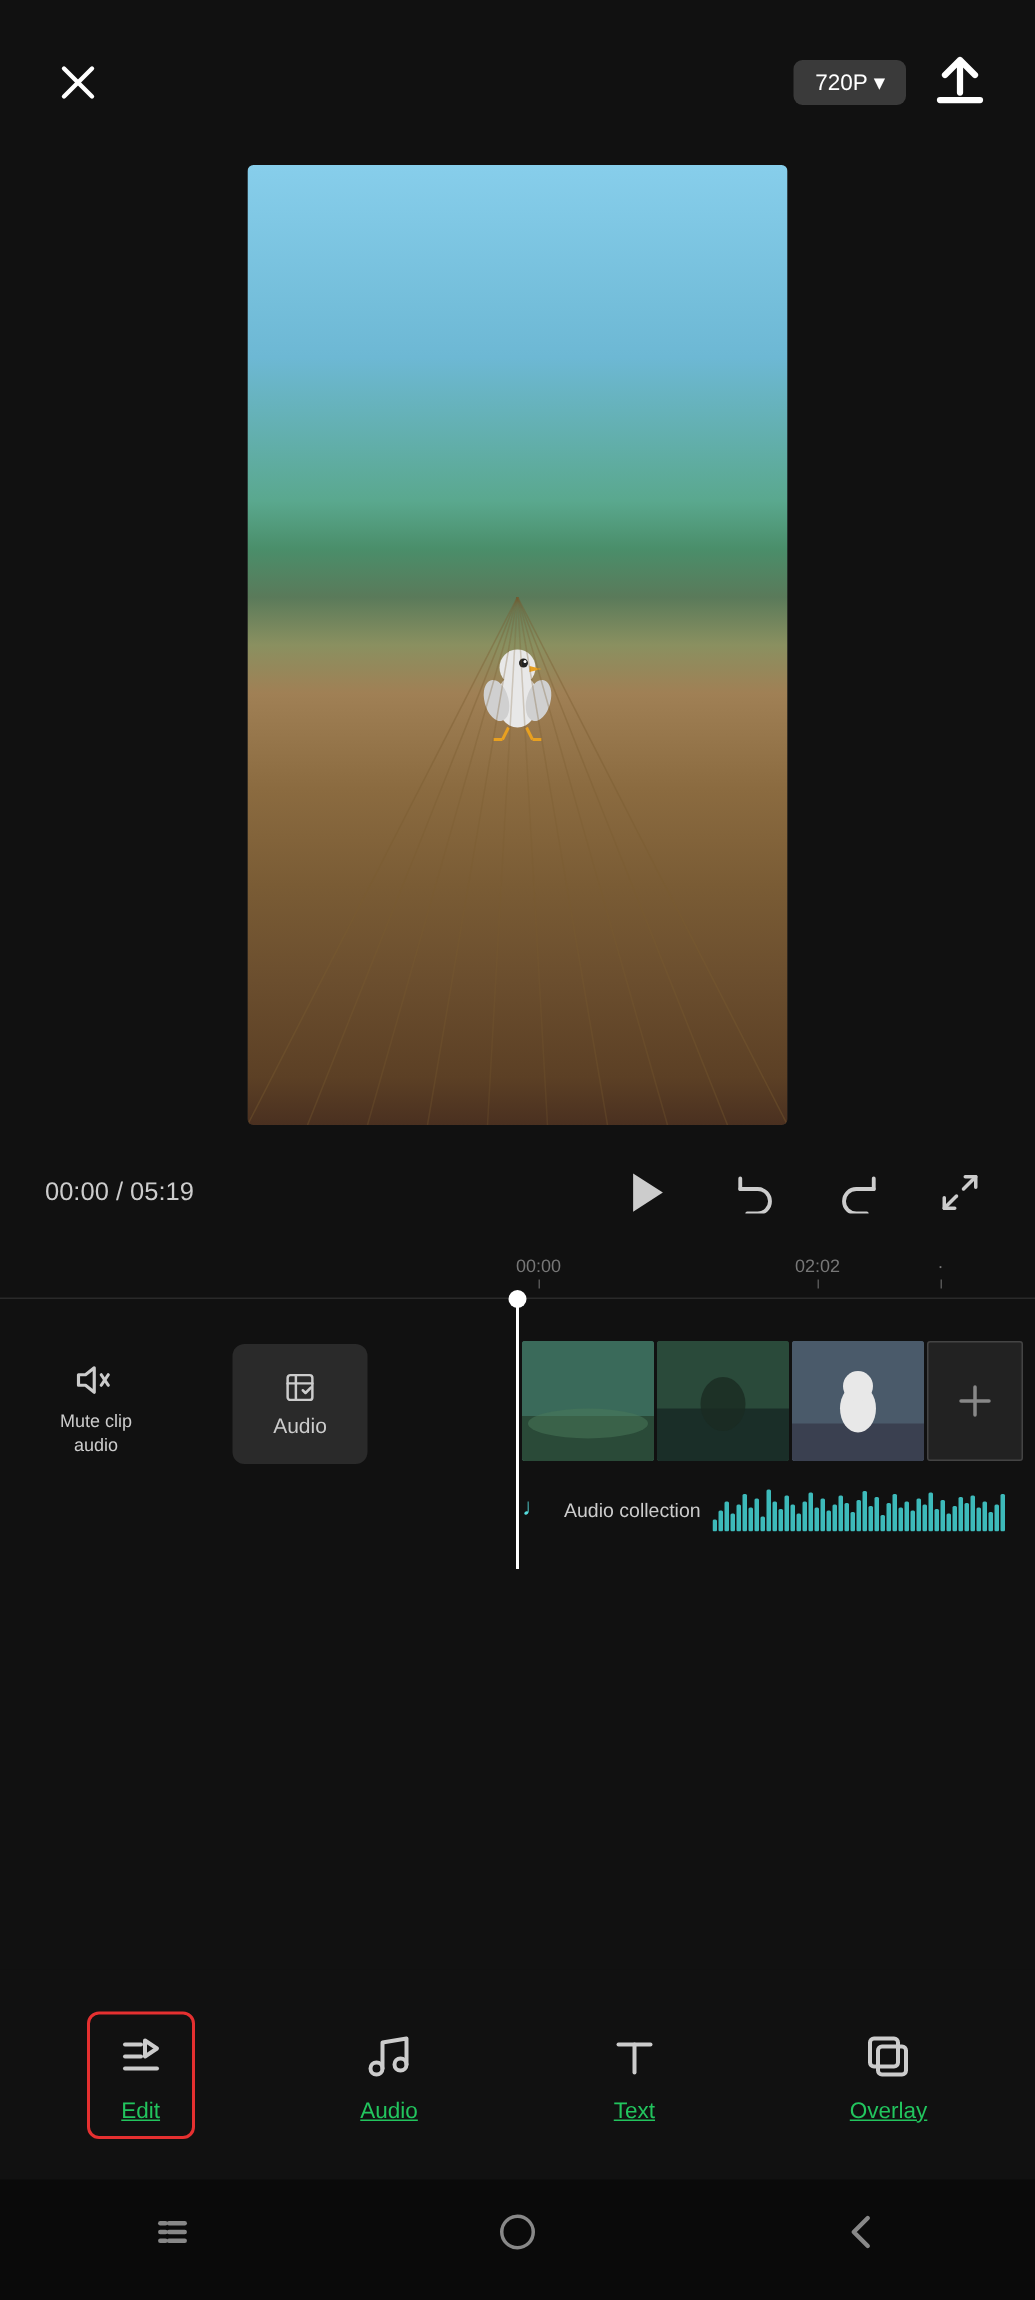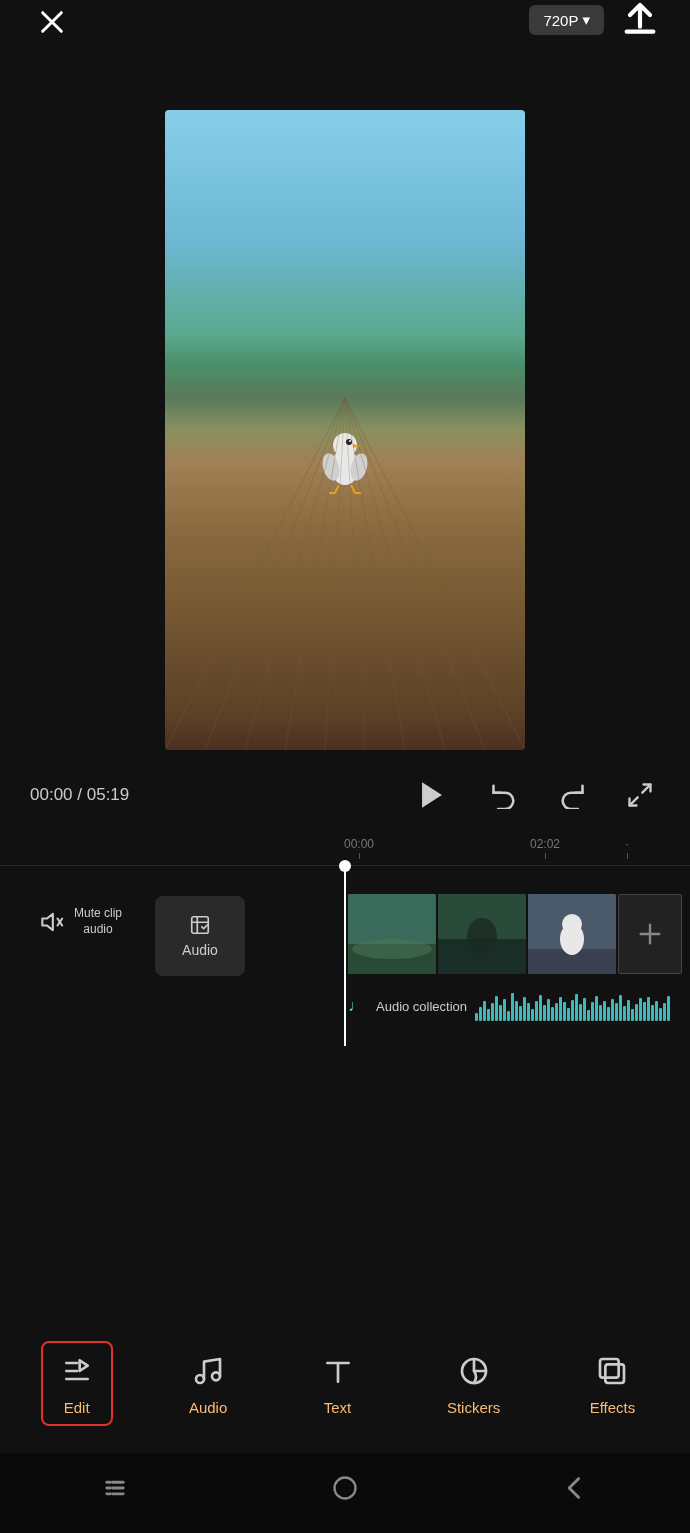--- a/index.html
+++ b/index.html
@@ -14,21 +14,21 @@
     }
 
     
     .header {
       position: absolute;
       top: 0;
       left: 0;
       right: 0;
       height: 110px;
       display: flex;
-      align-items: flex-start;
+      align-items: center;
       justify-content: space-between;
       padding: 0 30px;
       z-index: 10;
     }
 
     .close-btn {
       width: 44px;
       height: 44px;
       display: flex;
       align-items: center;
@@ -217,21 +217,21 @@
       background: #fff;
       border-radius: 50%;
     }
 
     
     .mute-clip-btn {
       position: absolute;
       left: 40px;
       top: 30px;
       display: flex;
-      flex-direction: row;
+      flex-direction: column;
       align-items: center;
       gap: 6px;
       cursor: pointer;
     }
     .mute-clip-btn svg { width: 28px; height: 28px; color: #ccc; }
     .mute-clip-label {
       font-size: 12px;
       color: #ccc;
       text-align: center;
       line-height: 1.3;
@@ -365,21 +365,22 @@
       width: 40px;
       height: 40px;
       display: flex;
       align-items: center;
       justify-content: center;
     }
     .tool-icon svg { width: 32px; height: 32px; }
 
     .tool-label {
       font-size: 15px;
-      color: #fdba74;
+      color: #22c55e;
+      text-decoration: underline;
     }
 
     
     .bottom-nav {
       position: absolute;
       bottom: 0;
       left: 0;
       right: 0;
       height: 80px;
       background: #0a0a0a;
@@ -668,39 +669,29 @@
   <div class="tool-item">
     <div class="tool-icon">
       <svg viewBox="0 0 24 24" fill="none" stroke="#cccccc" stroke-width="2" stroke-linecap="round" stroke-linejoin="round">
         <line x1="4" y1="6" x2="20" y2="6"></line>
         <line x1="12" y1="6" x2="12" y2="20"></line>
       </svg>
     </div>
     <span class="tool-label">Text</span>
   </div>
 
-  <div class="tool-item">
-    <div class="tool-icon">
-      <svg viewBox="0 0 24 24" fill="none" stroke="#cccccc" stroke-width="2" stroke-linecap="round" stroke-linejoin="round">
-        <circle cx="12" cy="12" r="9"></circle>
-        <path d="M12 3v9h9"></path>
-          <path d="M12 12 Q15 16 12 21"></path>
-      </svg>
-    </div>
-    <span class="tool-label">Stickers</span>
-  </div>
 
   <div class="tool-item">
     <div class="tool-icon">
       <svg viewBox="0 0 24 24" fill="none" stroke="#cccccc" stroke-width="2" stroke-linecap="round" stroke-linejoin="round">
         <rect x="3" y="3" width="14" height="14" rx="2"></rect>
         <rect x="7" y="7" width="14" height="14" rx="2"></rect>
       </svg>
     </div>
-    <span class="tool-label">Effects</span>
+    <span class="tool-label">Overlay</span>
   </div>
 
 
 </div>
 
 <div class="bottom-nav">
   <div class="nav-btn">
     <svg viewBox="0 0 24 24" fill="none" stroke="#888888" stroke-width="2.5" stroke-linecap="round">
       <line x1="5" y1="7" x2="8" y2="7"></line>
       <line x1="10" y1="7" x2="19" y2="7"></line>

